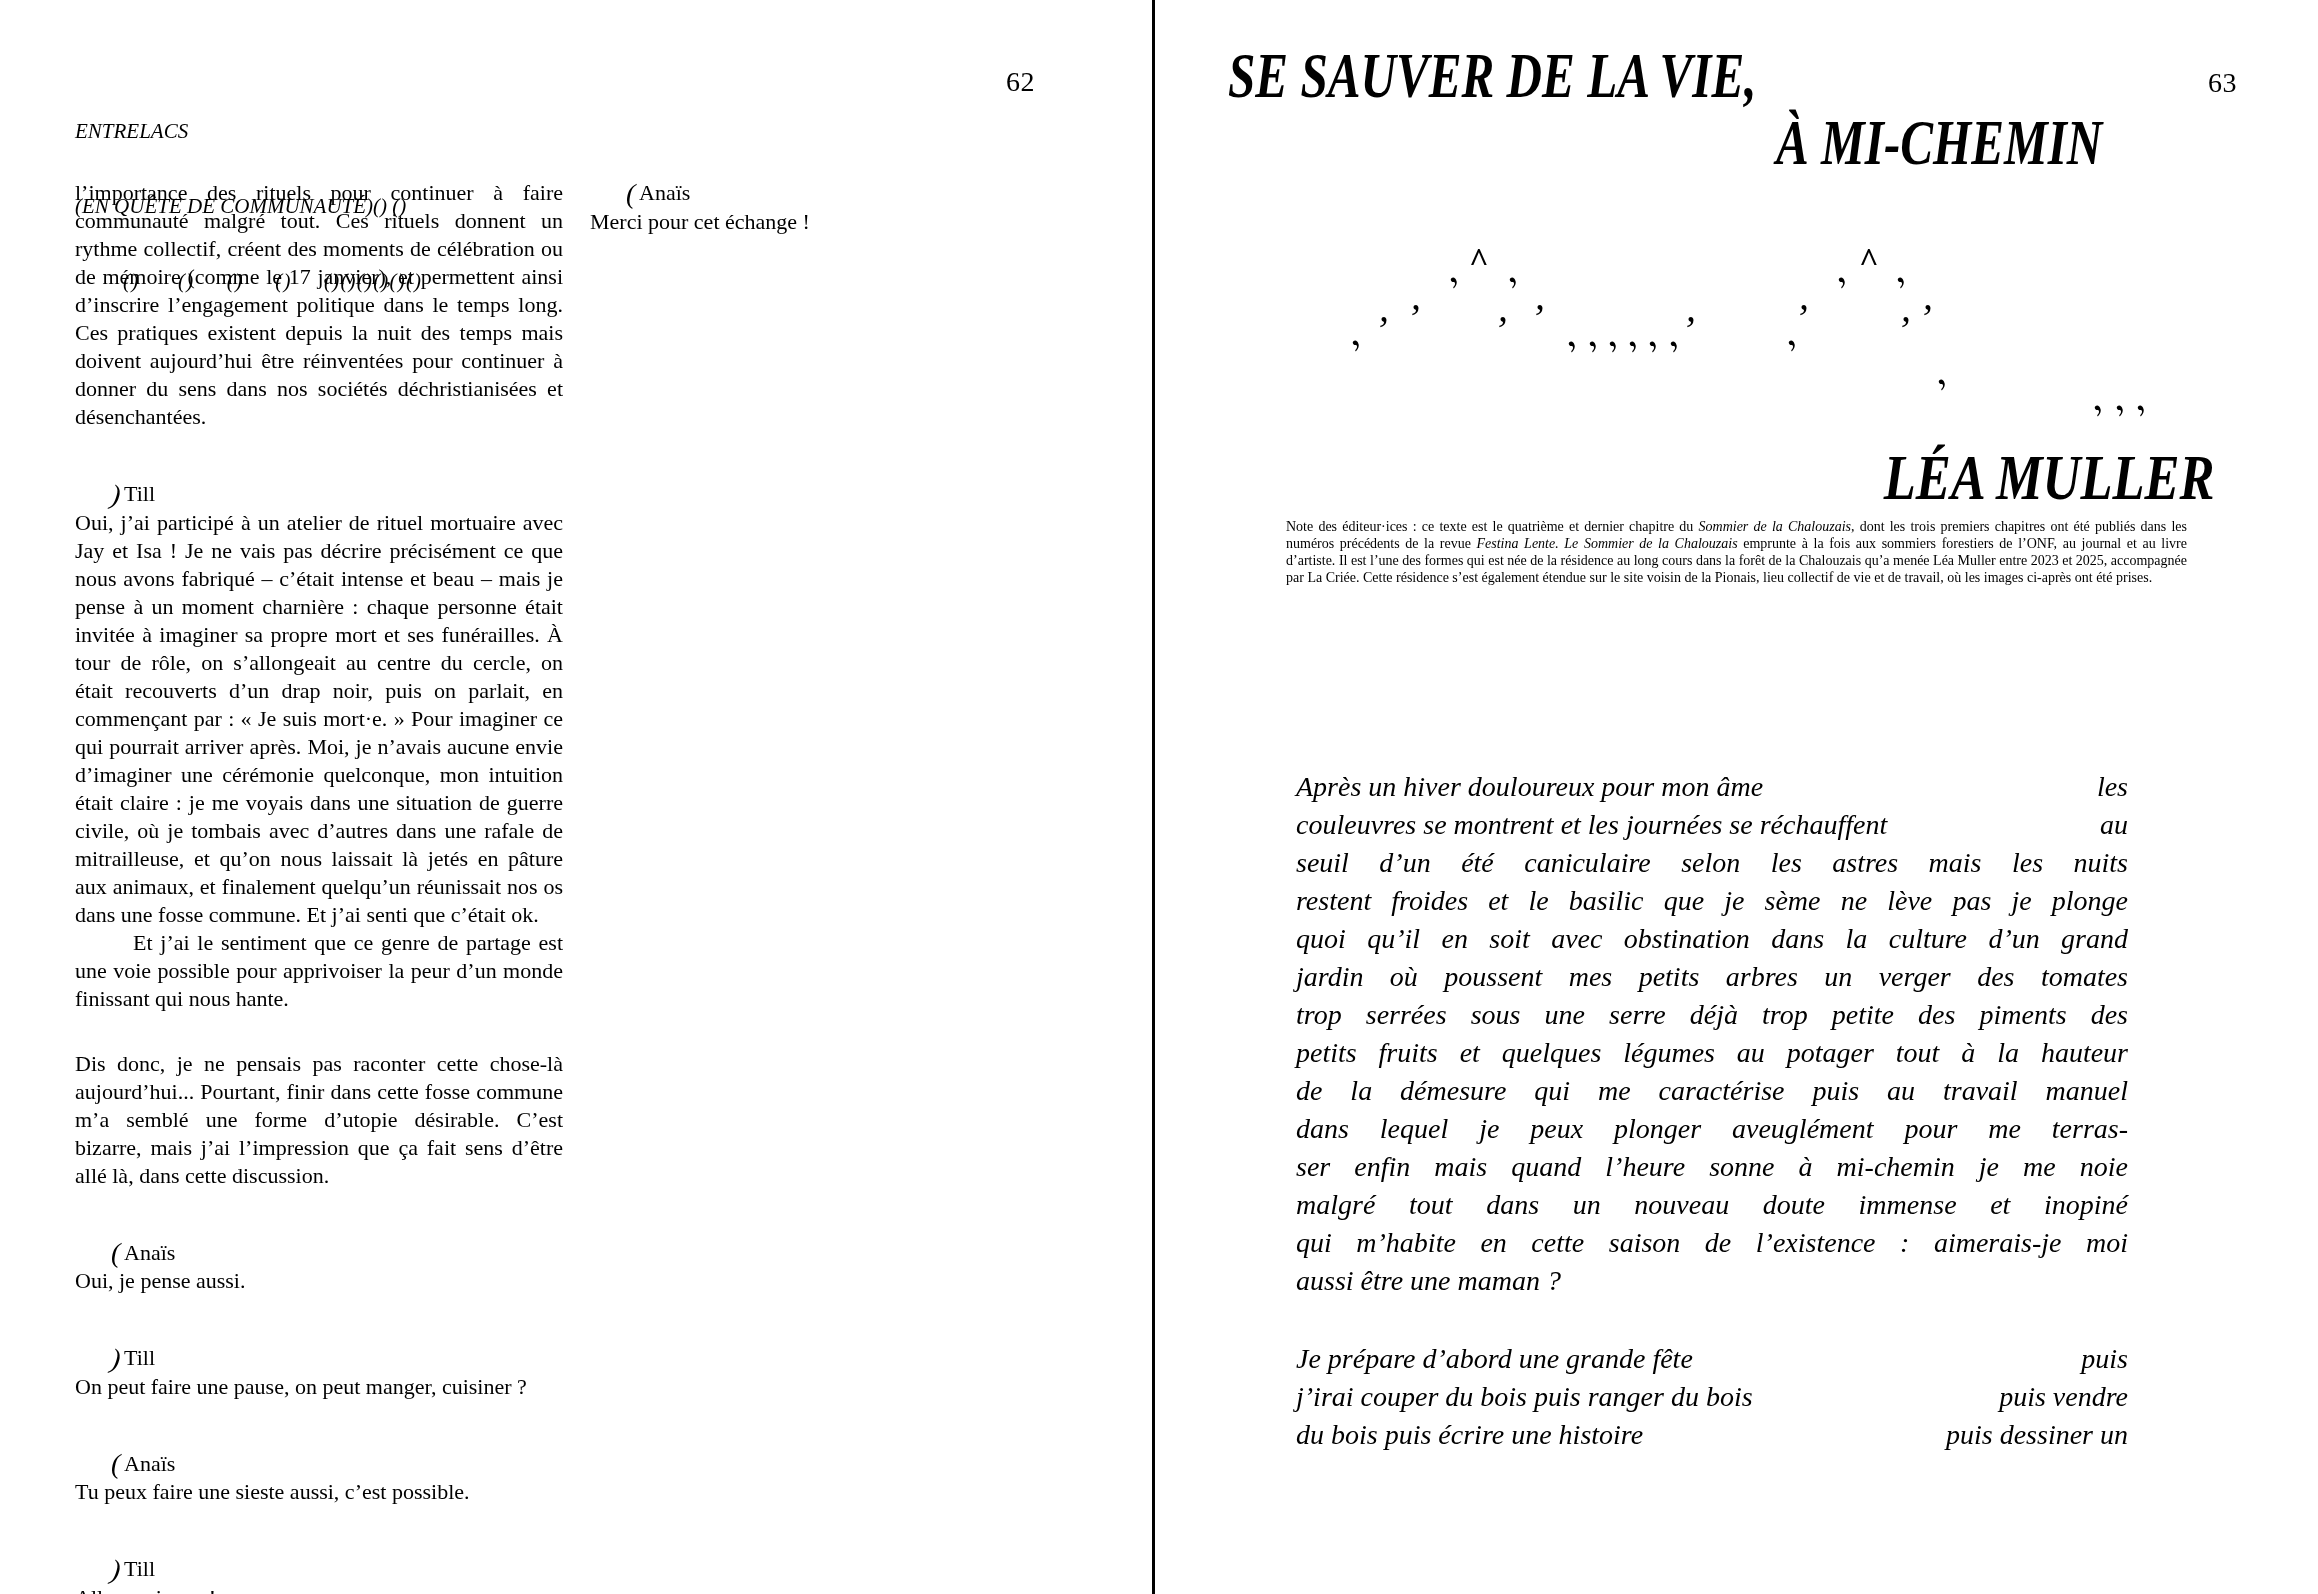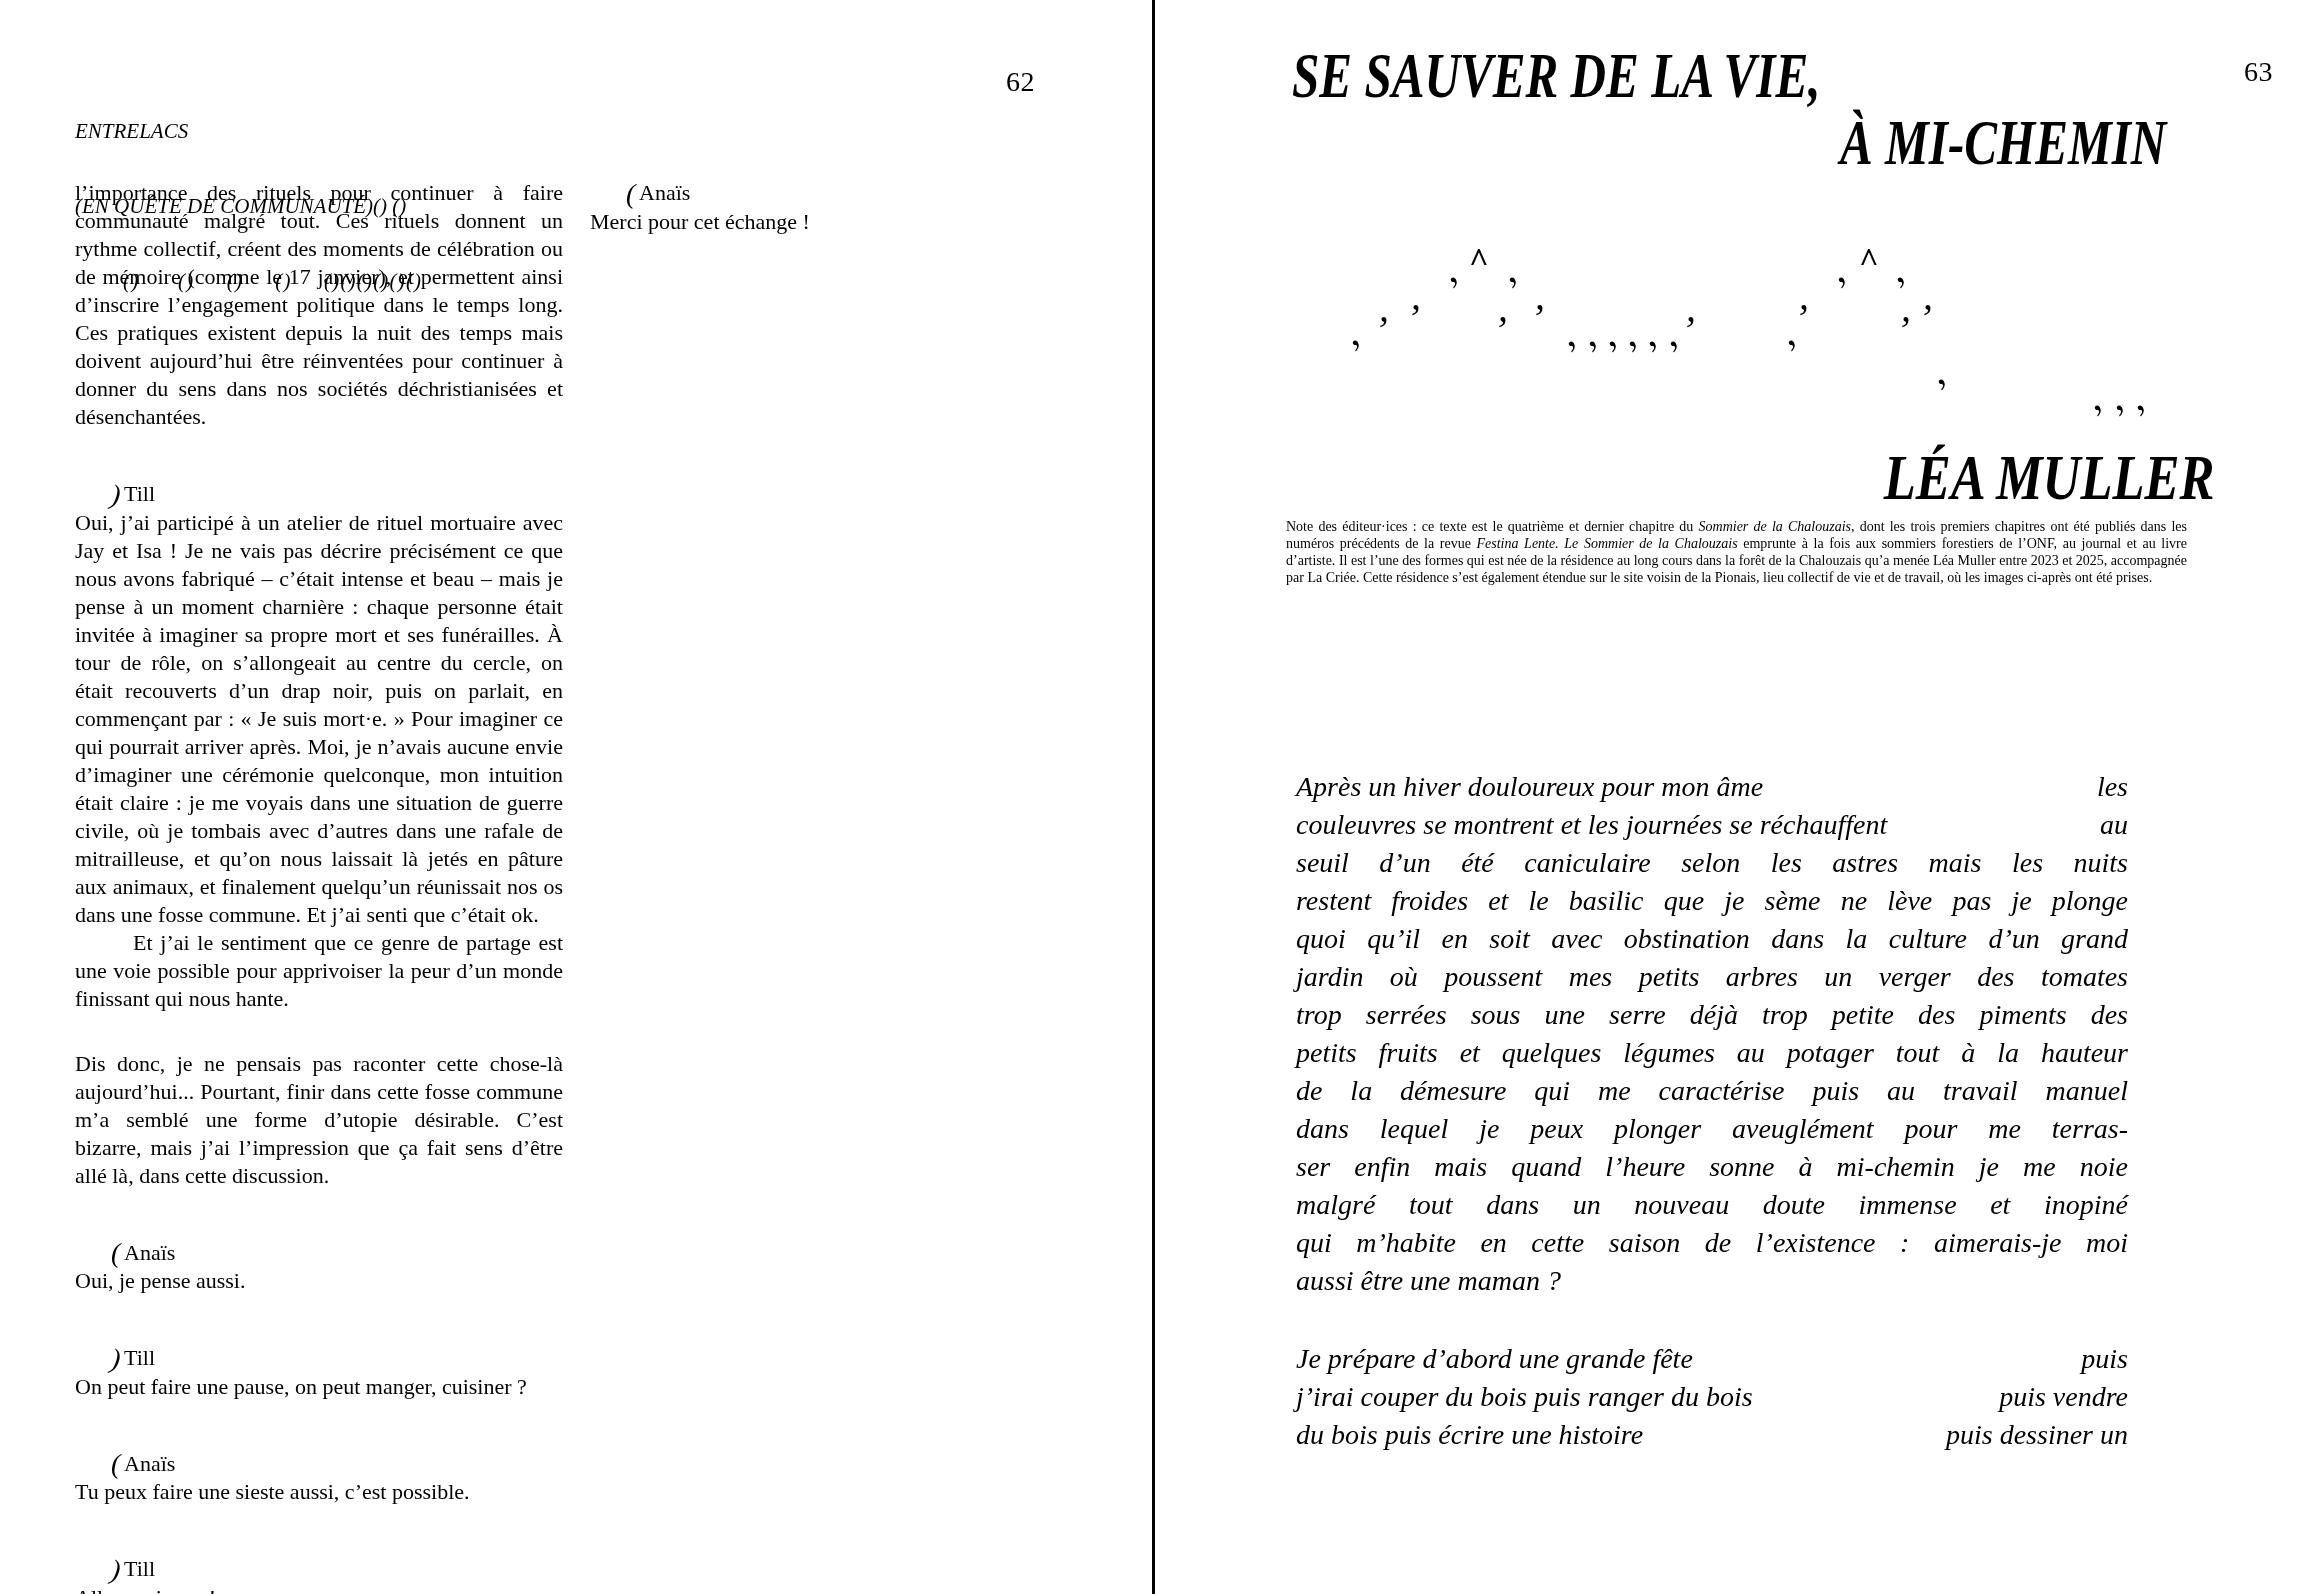--- a/index.html
+++ b/index.html
@@ -13,21 +13,21 @@
   .col1{position:absolute;left:75px;top:179px;width:488px;font-size:22px;line-height:28px;}
   .col2{position:absolute;left:590px;top:179px;width:368px;font-size:22px;line-height:28px;}
   .col1 p,.col2 p{margin:0;text-align:justify;}
   p.indent{text-indent:58px;}
   p.gap{margin-top:37px;}
   .speaker-line{margin:49px 0 0 36px;}
   .col2 .speaker-line{margin-top:0;}
   .marker{font-style:italic;font-size:28px;display:inline-block;margin-right:3.7px;vertical-align:-2.5px;}
   .marker.till{transform:rotate(8deg);}
   
-  .title{position:absolute;left:1292px;top:43px;width:966px;font-style:italic;font-weight:bold;line-height:67px;font-size:63px;white-space:nowrap;}
+  .title{position:absolute;left:1228px;top:43px;width:966px;font-style:italic;font-weight:bold;line-height:67px;font-size:63px;white-space:nowrap;}
   .title .tl{display:block;}
   .title .t2{text-align:right;padding-right:92px;}
   .cond{display:inline-block;transform:scaleX(0.78);transform-origin:left center;}
   .t2 .cond{transform-origin:right center;}
   .author{position:absolute;left:1657px;top:441px;width:558px;text-align:right;font-style:italic;font-weight:bold;font-size:64px;white-space:nowrap;}
   .author .cond{transform-origin:right center;transform:scaleX(0.82);}
   .note{position:absolute;left:1286px;top:518px;width:901px;font-size:14px;line-height:17px;text-align:justify;}
   .note i{font-style:italic;}
   .poem{position:absolute;left:1296px;top:768px;width:832px;font-style:italic;font-size:28px;line-height:38px;}
   .poem .para{margin:0 0 40px 0;}
@@ -68,21 +68,21 @@
     <div class="speaker-line">
       <span class="marker">(</span><span>Anaïs</span>
     </div>
     <p class="speech">Merci pour cet échange !</p>
   </div>
 </div>
 
 <div class="divider"></div>
 
 <div class="page" style="left:1155px;width:1164px;">
-  <div class="pagenum" style="left:1053px;top:56px;margin-left:36px;">63</div>
+  <div class="pagenum" style="left:1053px;top:67px;">63</div>
 </div>
 
 <div class="title">
   <span class="tl t1"><span class="cond">SE SAUVER DE LA VIE,</span></span>
   <span class="tl t2"><span class="cond">À MI-CHEMIN</span></span>
 </div>
 
 <div id="ornaments">
     <span class="orn circumflex" style="left: 1469px; top: 243px;">^</span>
     <span class="orn tick" style="left: 1443px; top: 250px;">,</span>

